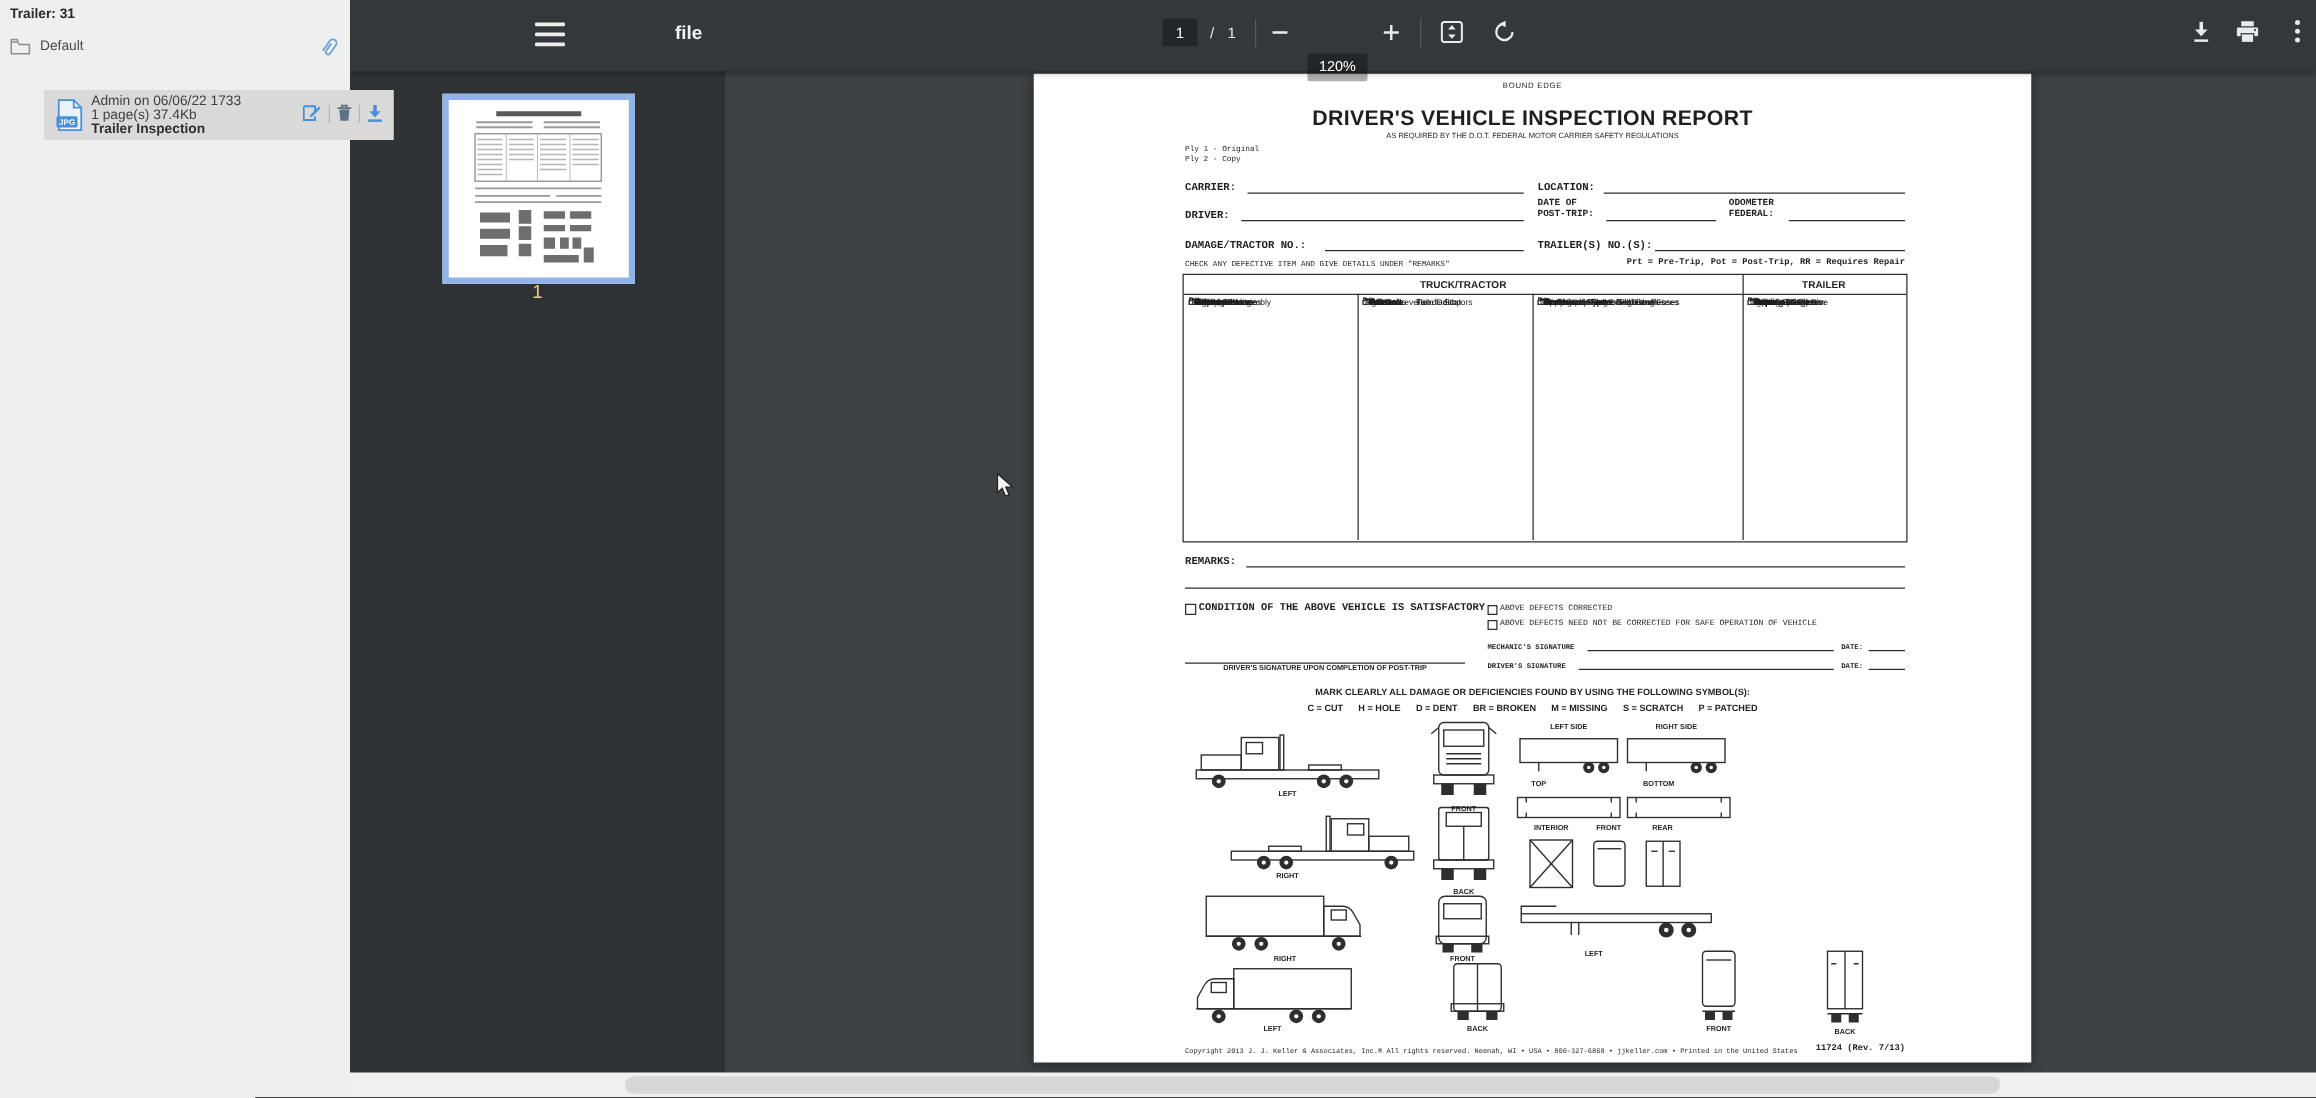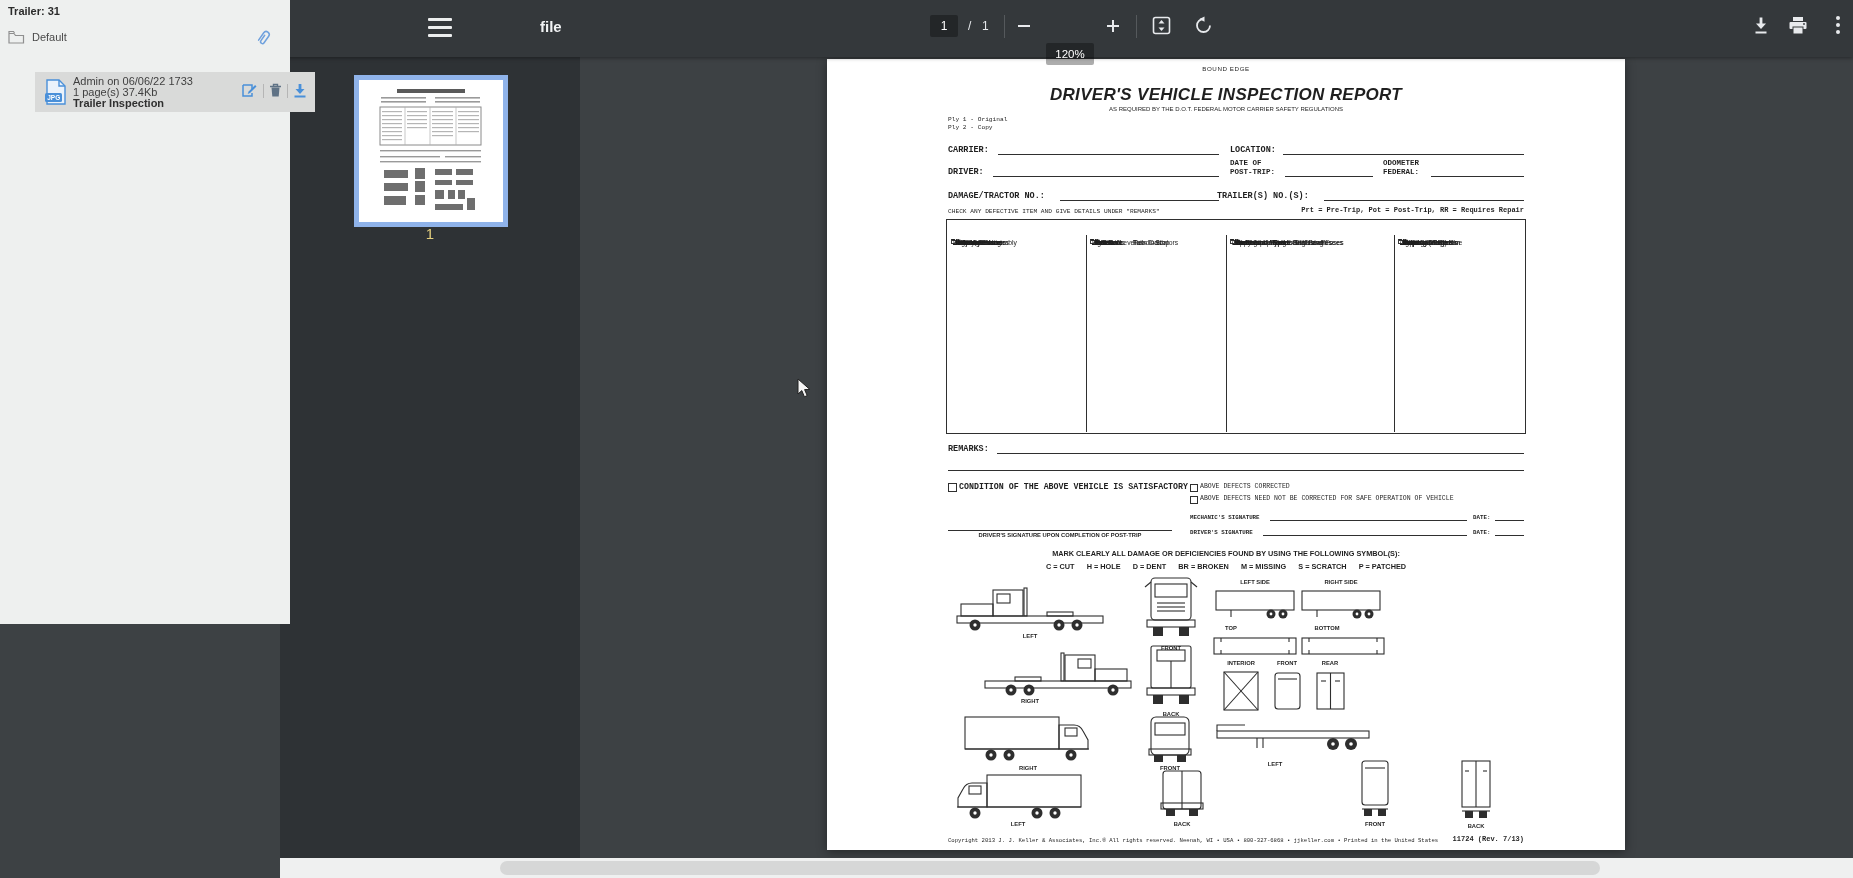--- a/index.html
+++ b/index.html
@@ -1,19 +1,19 @@
 <!DOCTYPE html>
 <html><head>
 <meta charset="utf-8">
 <style>
   html,body{margin:0;padding:0;background:#202124;}
   #app{position:relative;width:1853px;height:878px;overflow:hidden;
        font-family:"Liberation Sans",sans-serif;background:#3d4144;}
   
-  #sidebar{position:absolute;left:0;top:0;width:280px;height:624px;background:#eef0ef;z-index:5;padding-left:10px;}
+  #sidebar{position:absolute;left:0;top:0;width:280px;height:878px;background:#eef0ef;z-index:5;}
   .sb-title{position:absolute;left:8px;top:5px;font-size:11px;font-weight:bold;color:#2b2b2b;}
   .sb-row{position:absolute;left:0;width:280px;height:24px;}
   .sb-row .ficon{position:absolute;left:8px;top:4px;}
   .sb-row .flabel{position:absolute;left:32px;top:5px;font-size:11px;color:#4a4a4a;}
   .sb-row .clip{position:absolute;right:10px;top:3px;transform:rotate(35deg);}
   #file-row{position:absolute;left:0;top:72px;width:280px;height:40px;background:#d9dad9;margin-left:35px;}
   #file-row .jpgicon{position:absolute;left:10px;top:7px;}
   .f1{position:absolute;left:38px;top:3px;font-size:11px;color:#3f3f3f;}
   .f2{position:absolute;left:38px;top:14px;font-size:11px;color:#3f3f3f;}
   .f3{position:absolute;left:38px;top:25px;font-size:11px;font-weight:bold;color:#303030;}
@@ -258,48 +258,52 @@
         </g>
       </svg>
     </div>
     <div id="thumb-num">1</div>
   </div>
 
   <div id="main"></div>
 
   <div id="page">
     <div class="ctr t6" style="top:6px;letter-spacing:0.6px;">BOUND EDGE</div>
-    <div class="ctr" style="top:26px;font-size:17px;font-weight:bold;letter-spacing:0.3px;font-style:italic;">DRIVER'S VEHICLE INSPECTION REPORT</div>
+    <div class="ctr" style="top:26px;font-size:17px;font-weight:bold;letter-spacing:0.3px;">DRIVER'S VEHICLE INSPECTION REPORT</div>
     <div class="ctr" style="top:47px;font-size:6px;">AS REQUIRED BY THE D.O.T. FEDERAL MOTOR CARRIER SAFETY REGULATIONS</div>
     <div class="t6 formtxt" style="left:121px;top:57px;">Ply 1 - Original</div>
     <div class="t6 formtxt" style="left:121px;top:65px;">Ply 2 - Copy</div>
 
     <div class="t8 formtxt" style="left:121px;top:86px;">CARRIER:</div>
     <div class="bl" style="left:171px;top:86px;width:221px;"></div>
     <div class="t8 formtxt" style="left:403px;top:86px;">LOCATION:</div>
     <div class="bl" style="left:456px;top:86px;width:241px;"></div>
 
     <div class="t8 formtxt" style="left:403px;top:100px;font-size:7.5px;">DATE OF</div>
     <div class="t8 formtxt" style="left:403px;top:109px;font-size:7.5px;">POST-TRIP:</div>
     <div class="bl" style="left:458px;top:108px;width:88px;"></div>
     <div class="t8 formtxt" style="left:556px;top:100px;font-size:7.5px;">ODOMETER</div>
     <div class="t8 formtxt" style="left:556px;top:109px;font-size:7.5px;">FEDERAL:</div>
     <div class="bl" style="left:604px;top:108px;width:93px;"></div>
     <div class="t8 formtxt" style="left:121px;top:108px;">DRIVER:</div>
     <div class="bl" style="left:166px;top:108px;width:226px;"></div>
 
     <div class="t8 formtxt" style="left:121px;top:132px;">DAMAGE/TRACTOR NO.:</div>
     <div class="bl" style="left:233px;top:132px;width:159px;"></div>
-    <div class="t8 formtxt" style="left:390px;top:132px;text-align:center;">TRAILER(S) NO.(S):</div>
+    <div class="t8 formtxt" style="left:403px;top:132px;text-align:center;">TRAILER(S) NO.(S):</div>
     <div class="bl" style="left:497px;top:132px;width:200px;"></div>
 
     <div class="t6 formtxt" style="left:121px;top:149px;">CHECK ANY DEFECTIVE ITEM AND GIVE DETAILS UNDER "REMARKS"</div>
     <div class="t7 formtxt" style="right:101px;top:147px;font-weight:bold;">Prt = Pre-Trip, Pot = Post-Trip, RR = Requires Repair</div>
 
     <div id="insp-table">
+      <div id="tbl-head">
+        <div id="th-truck">TRUCK/TRACTOR</div>
+        <div id="th-trailer">TRAILER</div>
+      </div>
       <div class="colline" style="left:139px;"></div>
       <div class="colline" style="left:279px;"></div>
       <div class="colline" style="left:447px;"></div>
       <div class="ccol" style="left:4px;width:133px;">
           <div class="colshead">
             <span>Prt</span>
             <span>Pot</span>
             <span>RR</span>
           </div>
           <div class="crow">

